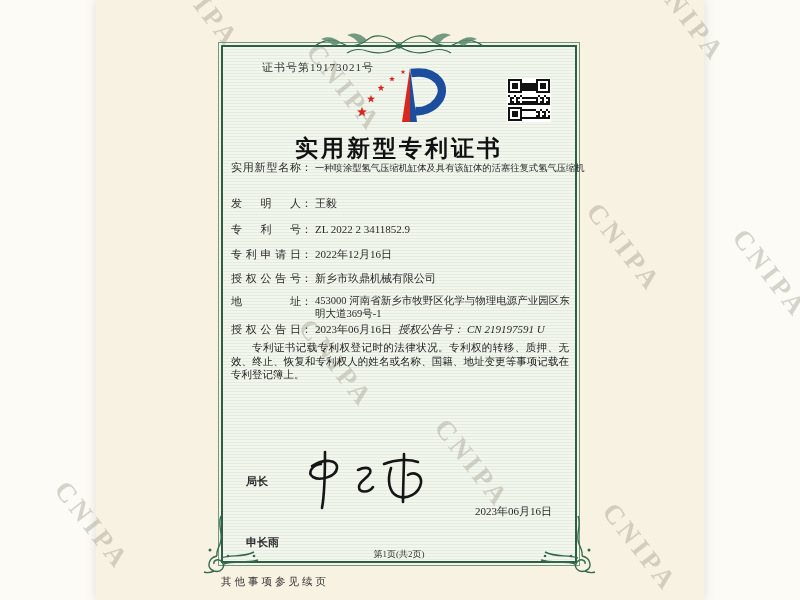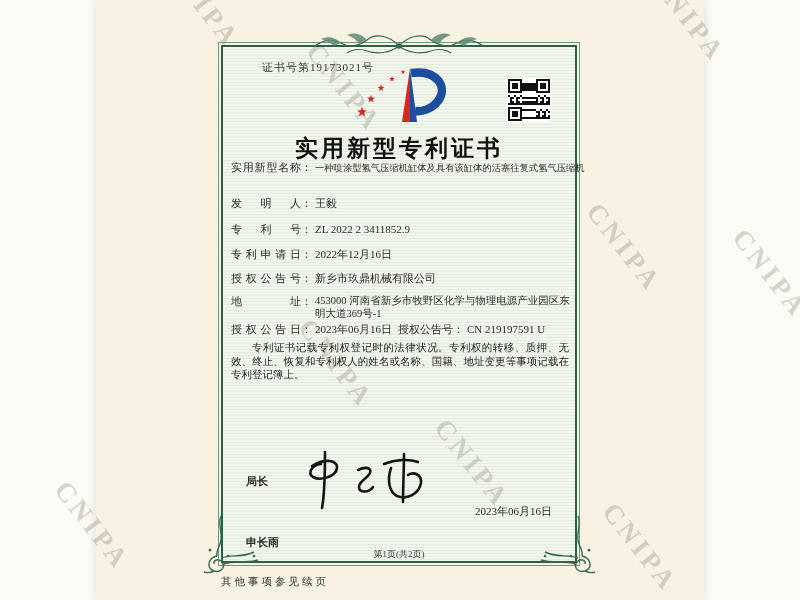--- a/index.html
+++ b/index.html
@@ -41,21 +41,21 @@
   .title{
     left:221px;top:133px;width:356px;text-align:center;
     font-size:23px;font-weight:700;letter-spacing:3px;color:#111;
   }
   .frow{left:231px;width:340px;font-size:11px;white-space:nowrap;}
   .r1{top:160px}.r2{top:196px}.r3{top:222px}.r4{top:247px}.r5{top:271px}.r6{top:294px}.r7{top:322px}
   .flabel{display:inline-block;width:70px;text-align:justify;text-align-last:justify;vertical-align:top;}
   .fvalue{margin-left:3px;}
   .r1 .fvalue{font-size:9.3px;letter-spacing:0;}
   .r6 .fvalue{display:inline-block;width:262px;white-space:normal;line-height:13px;font-size:10.5px;vertical-align:top;}
-  .pair2{position:absolute;left:167px;top:0;}
+  .pair2{position:absolute;left:167px;top:0;font-style:italic;}
   .paras{left:231px;top:341px;width:338px;font-size:10.5px;line-height:13.6px;text-align:justify;color:#222;}
   .paras p{margin:0;text-indent:2em;}
   .signer-title{left:246px;top:474px;font-size:11px;font-weight:700;font-family:Liberation Serif, serif;}
   .signer-name{left:246px;top:491px;font-size:11px;font-weight:700;font-family:"Liberation Sans","DejaVu Sans",sans-serif;margin-top:44px;}
   .signature{left:292px;top:448px;}
   .issue-date{left:432px;top:504px;width:120px;text-align:right;font-size:11px;}
   .page-num{left:221px;top:548px;width:356px;text-align:center;font-size:9px;color:#333;}
   .cont-note{left:221px;top:575px;width:356px;text-align:left;font-size:10.5px;letter-spacing:3px;color:#2f2f2f;}
   .flourish-top{left:307px;top:31px;}
   .corner-l{left:202px;top:512px;}

